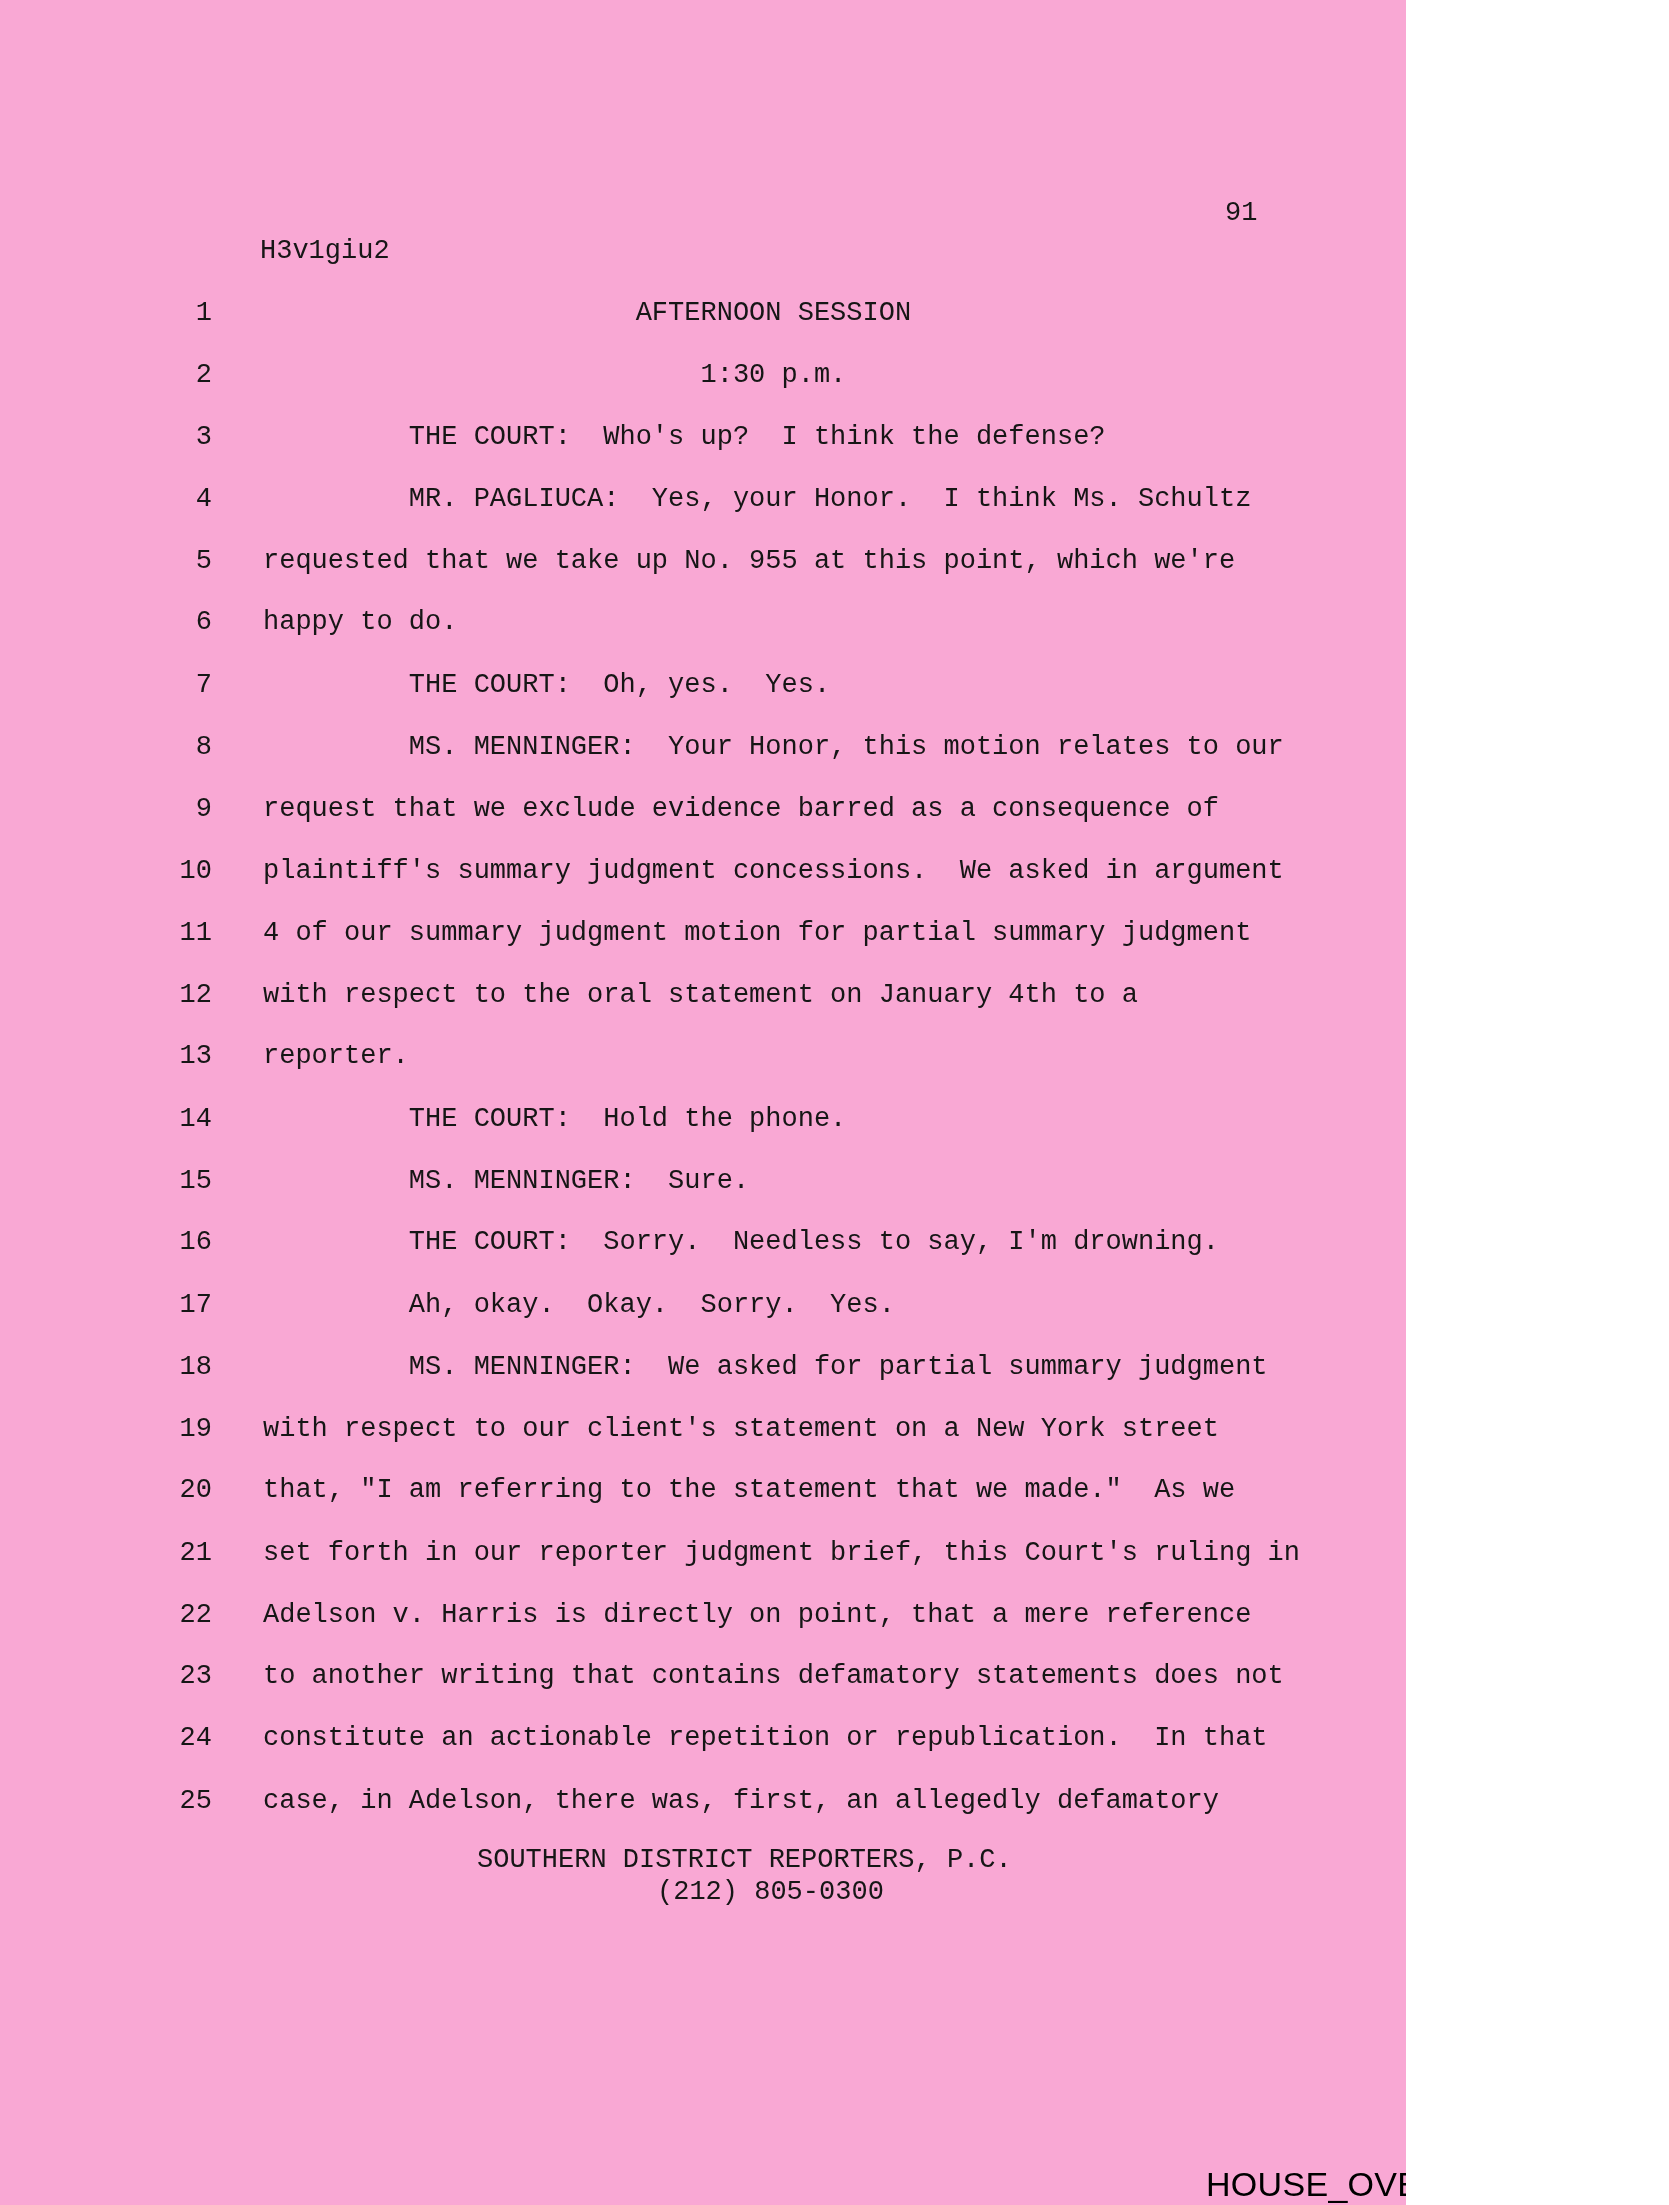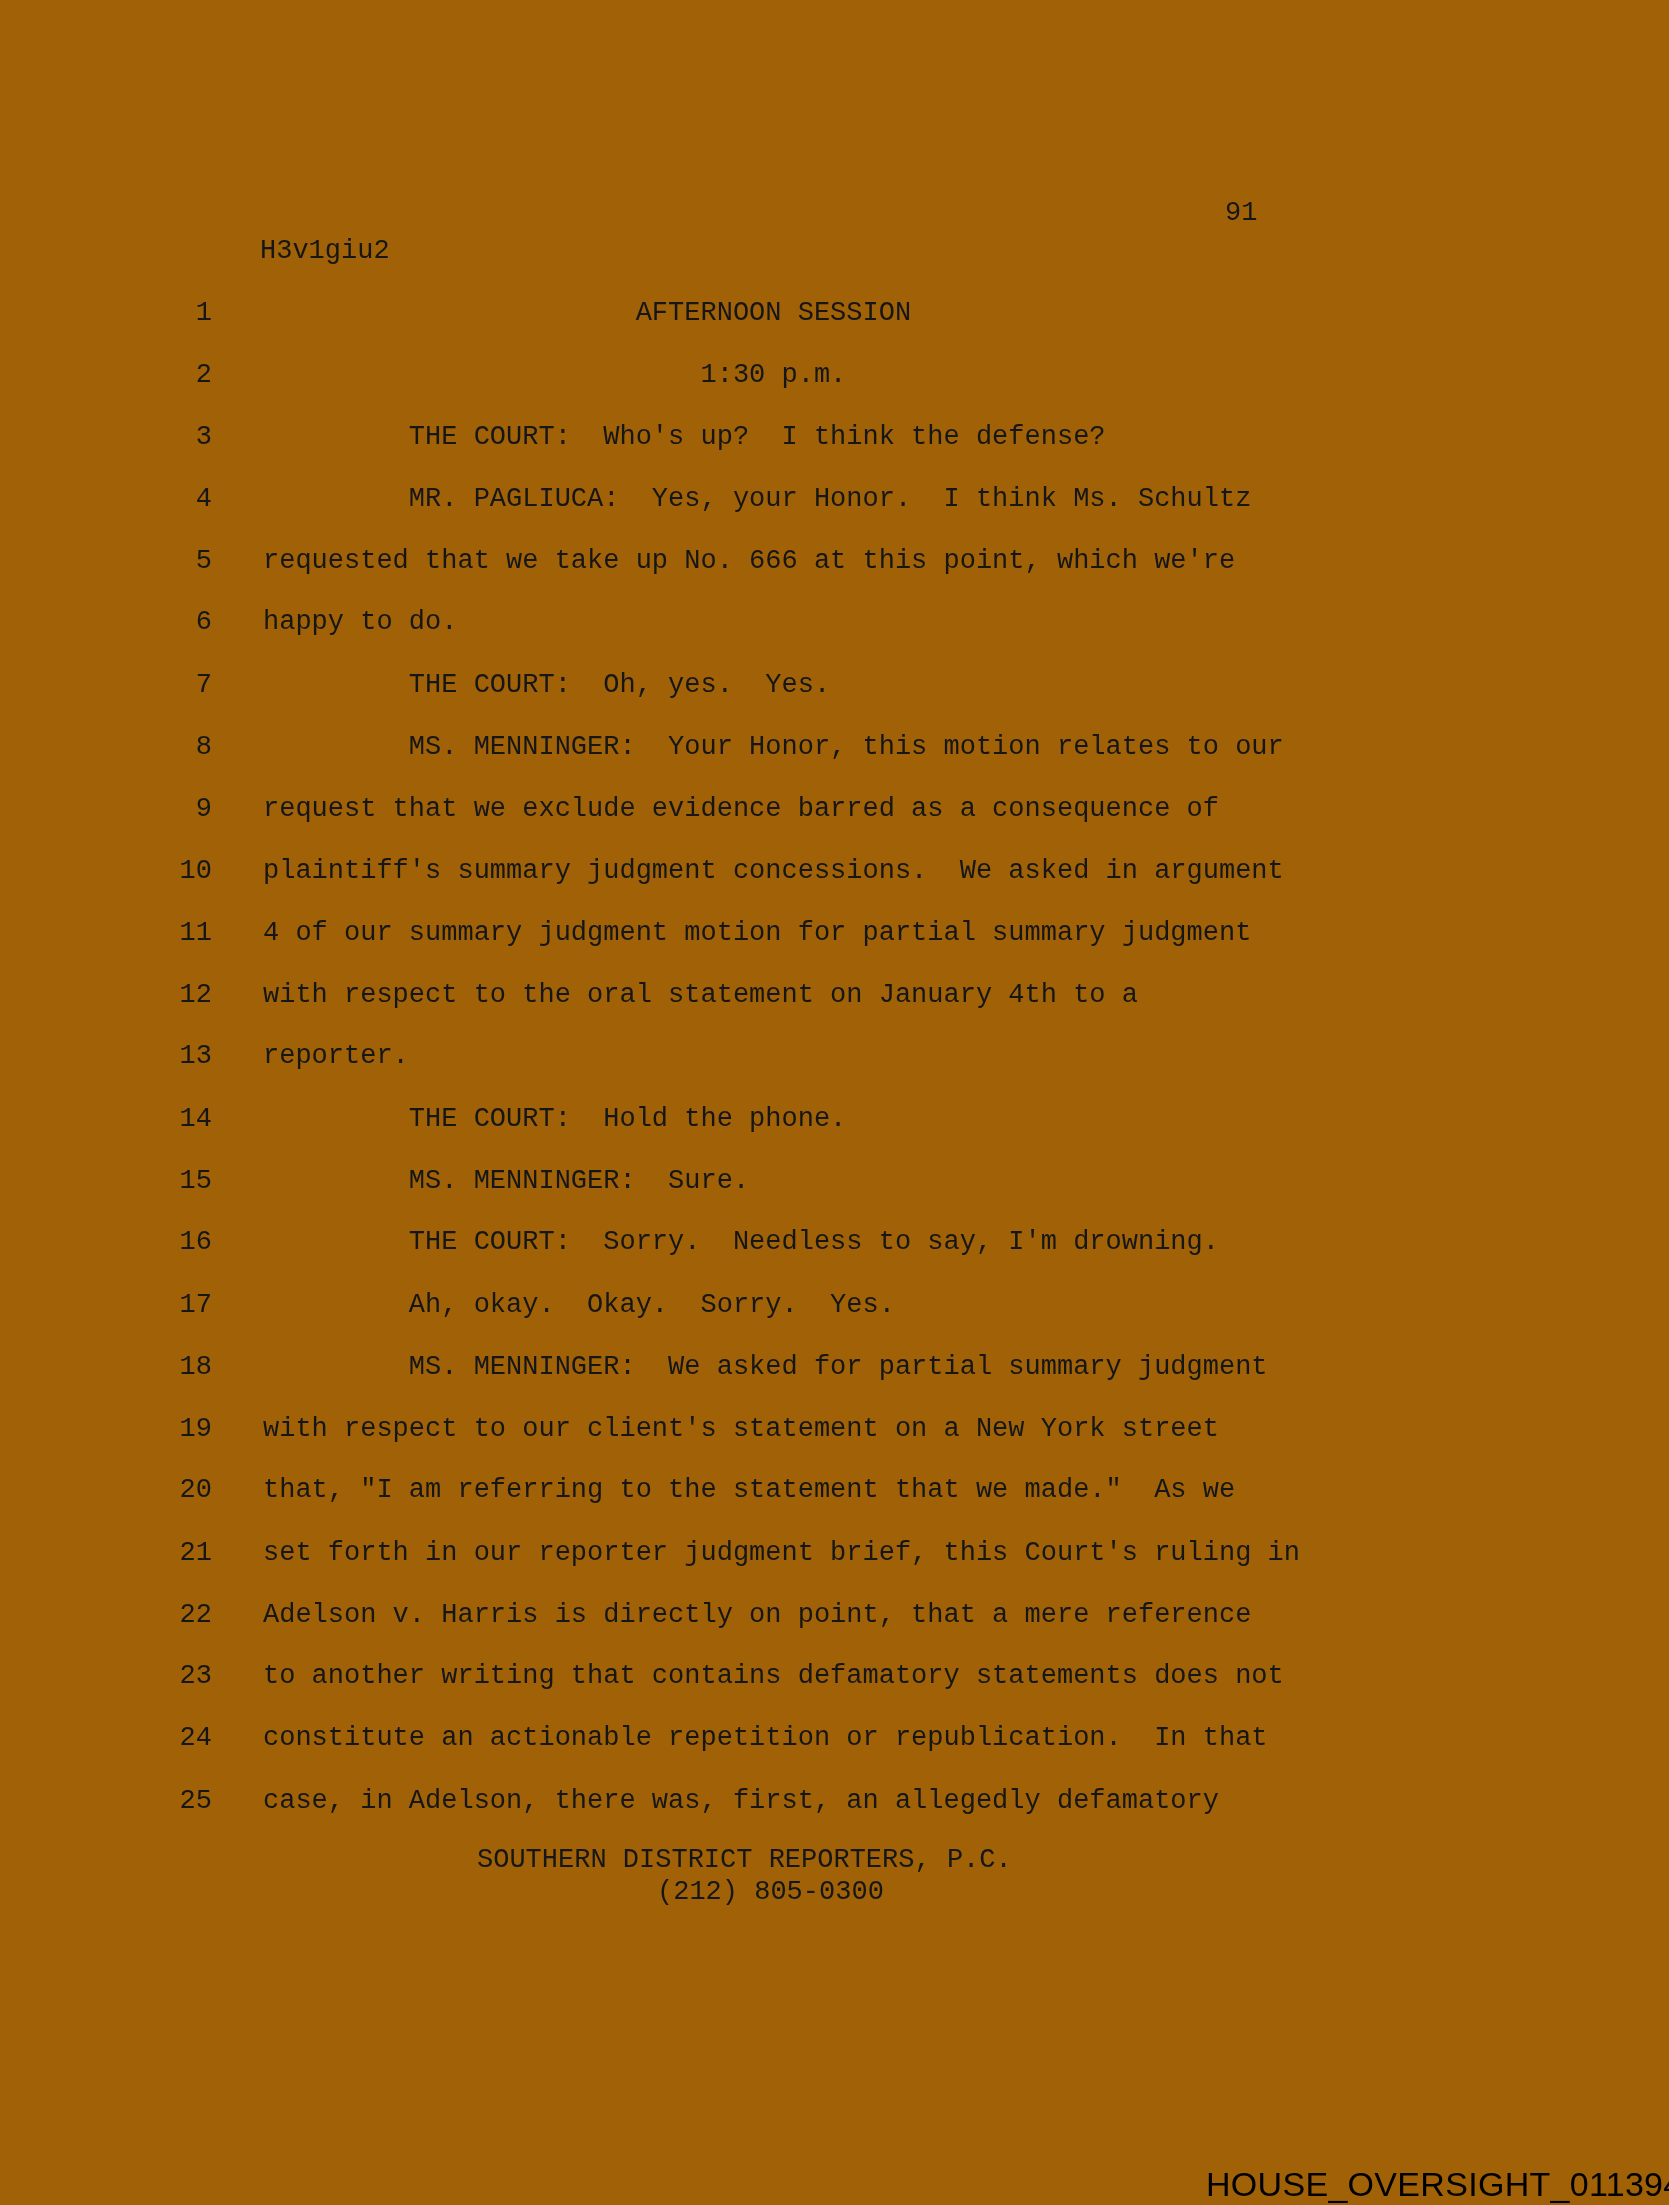--- a/index.html
+++ b/index.html
@@ -2,23 +2,23 @@
 <html style="font-size:10.5px"><head>
 <meta charset="utf-8">
 <style>
   html, body {
     margin: 0;
     padding: 0;
     background: #ffffff;
   }
   .page {
     position: relative;
-    width: 1669px;
+    width: 1406px;
     height: 2205px;
-    background: #a16207;
+    background: #f9a8d4;
     overflow: hidden;
     font-family: "Liberation Mono", "DejaVu Sans Mono", monospace;
     color: #161616;
   }
   .mono {
     font-size: 27px;
     line-height: 1.15;
     white-space: pre;
   }
   .page-number {
@@ -88,21 +88,21 @@
   <div class="line-row" style="top:422px">
       <span class="mono ln">3</span>
       <span class="mono lt">         THE COURT:  Who's up?  I think the defense?</span>
     </div>
   <div class="line-row" style="top:484px">
       <span class="mono ln">4</span>
       <span class="mono lt">         MR. PAGLIUCA:  Yes, your Honor.  I think Ms. Schultz</span>
     </div>
   <div class="line-row" style="top:546px">
       <span class="mono ln">5</span>
-      <span class="mono lt">requested that we take up No. 666 at this point, which we're</span>
+      <span class="mono lt">requested that we take up No. 955 at this point, which we're</span>
     </div>
   <div class="line-row" style="top:607px">
       <span class="mono ln">6</span>
       <span class="mono lt">happy to do.</span>
     </div>
   <div class="line-row" style="top:670px">
       <span class="mono ln">7</span>
       <span class="mono lt">         THE COURT:  Oh, yes.  Yes.</span>
     </div>
   <div class="line-row" style="top:732px">

